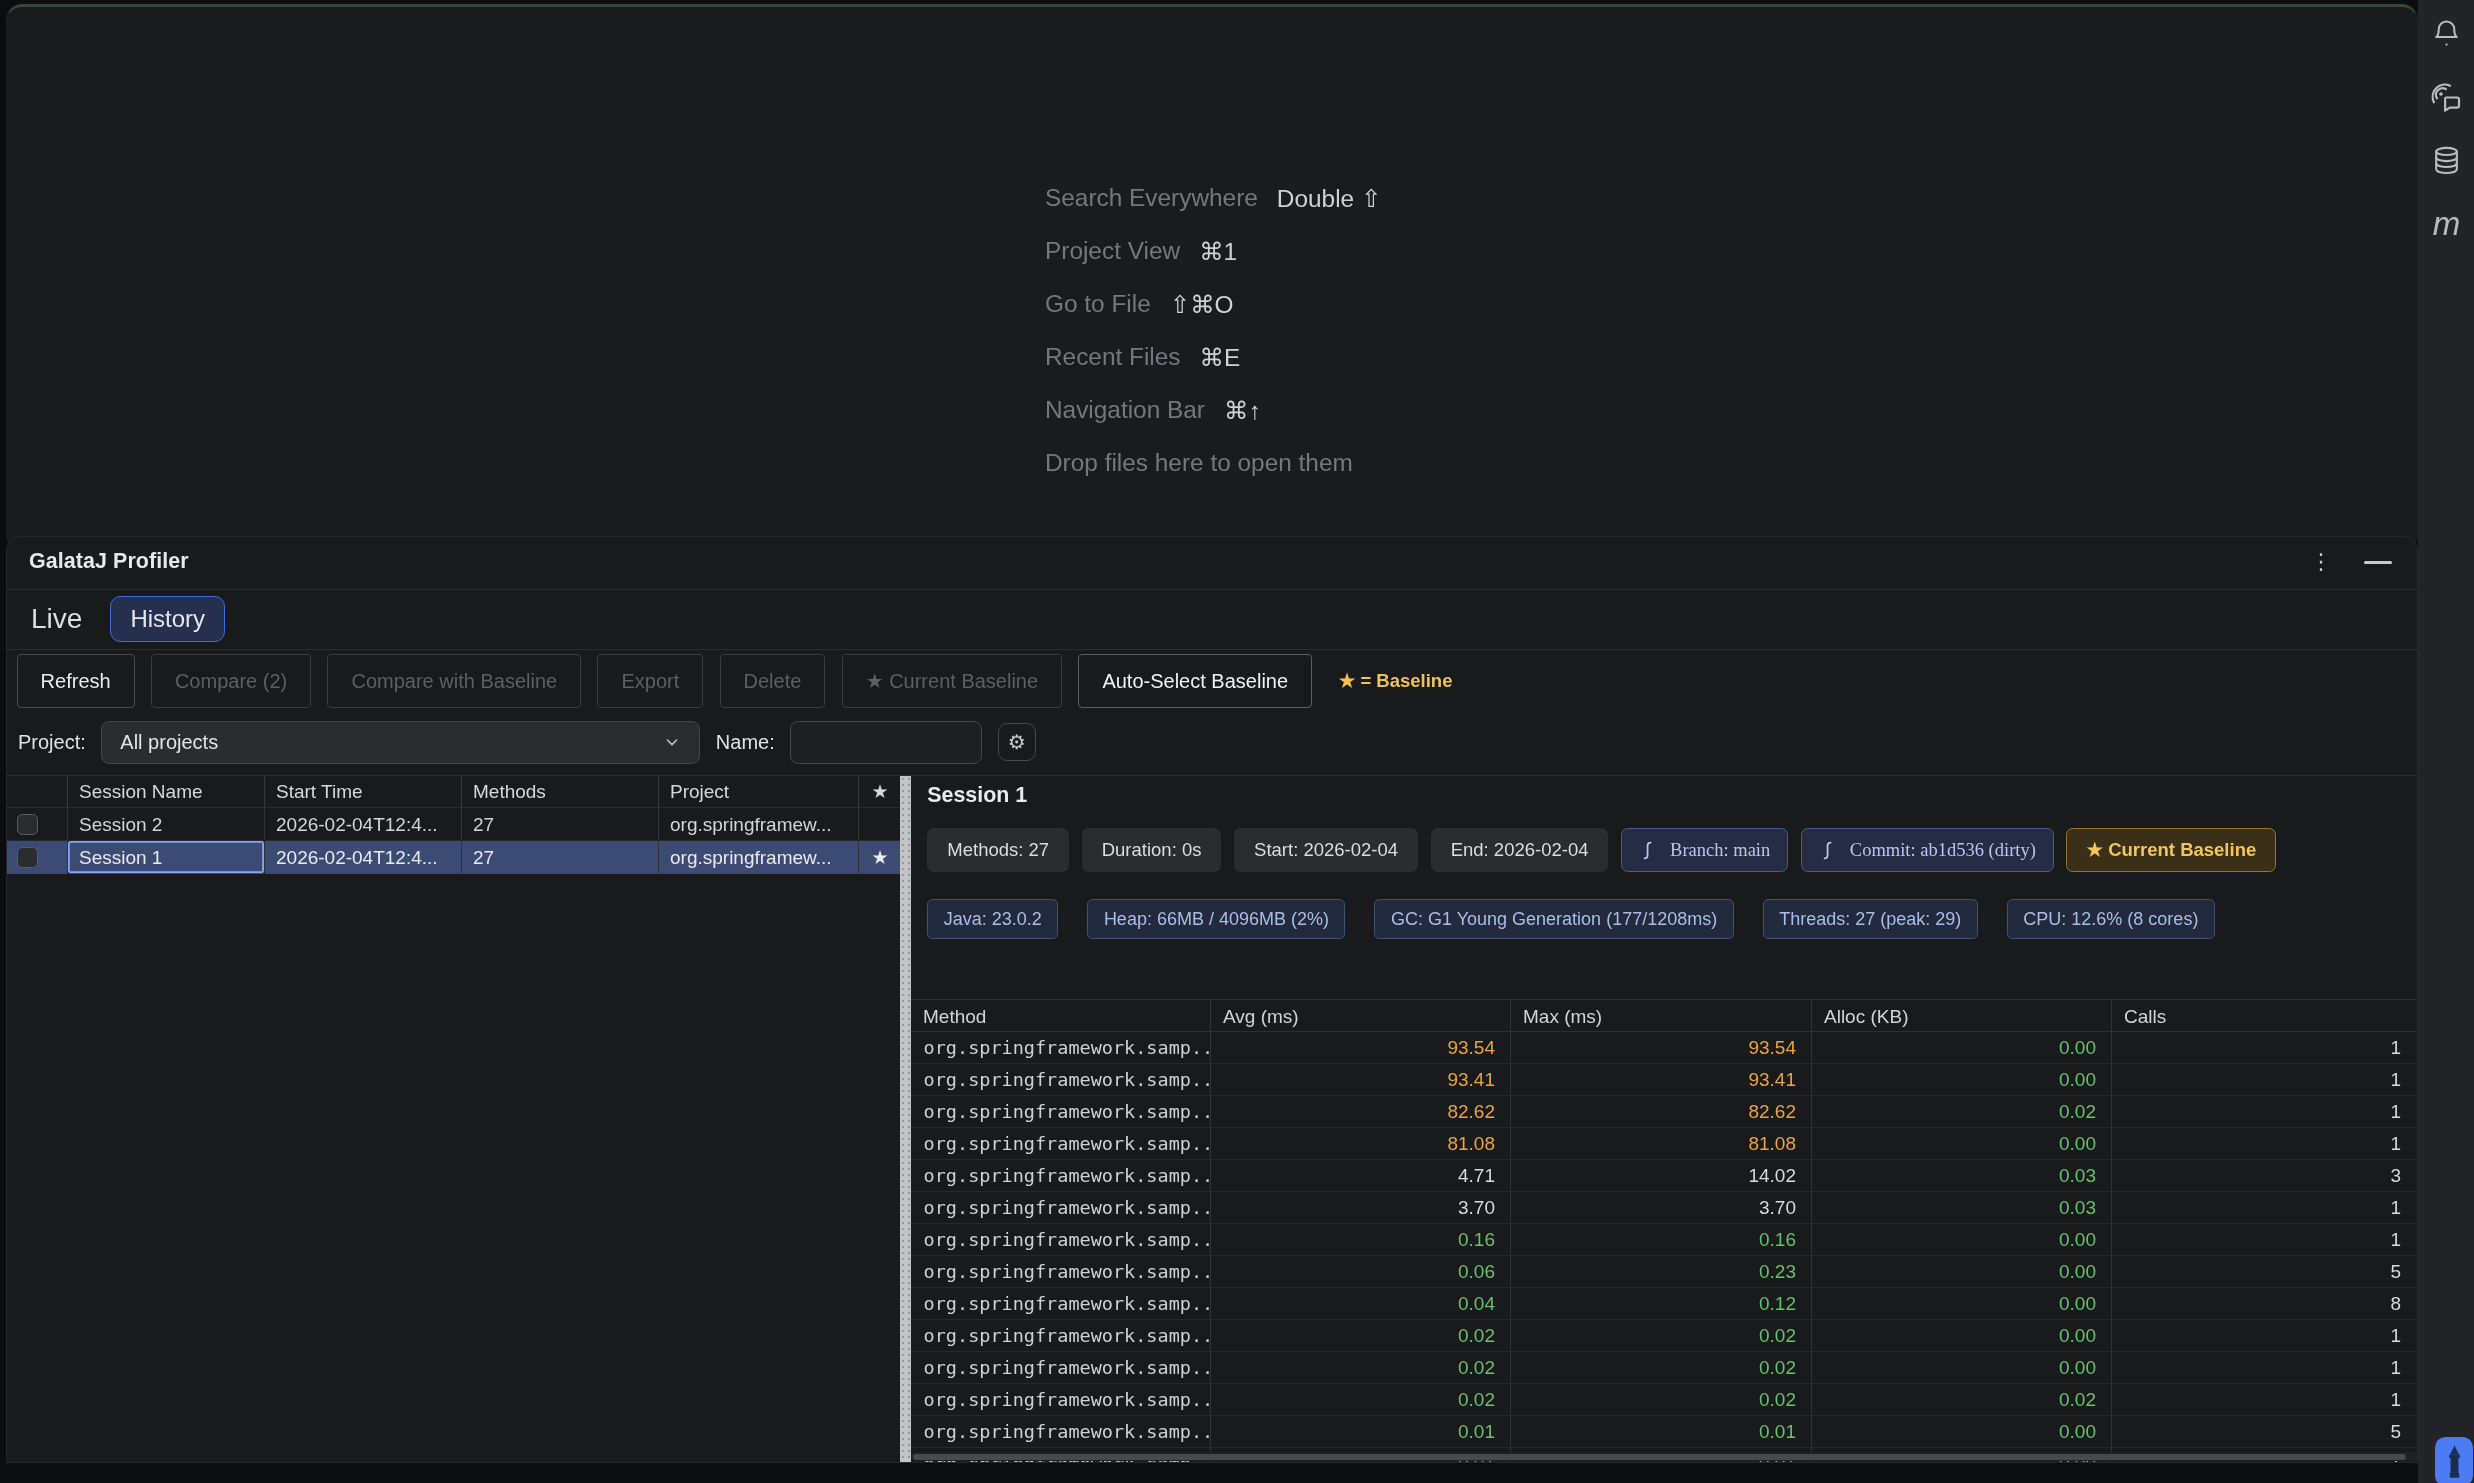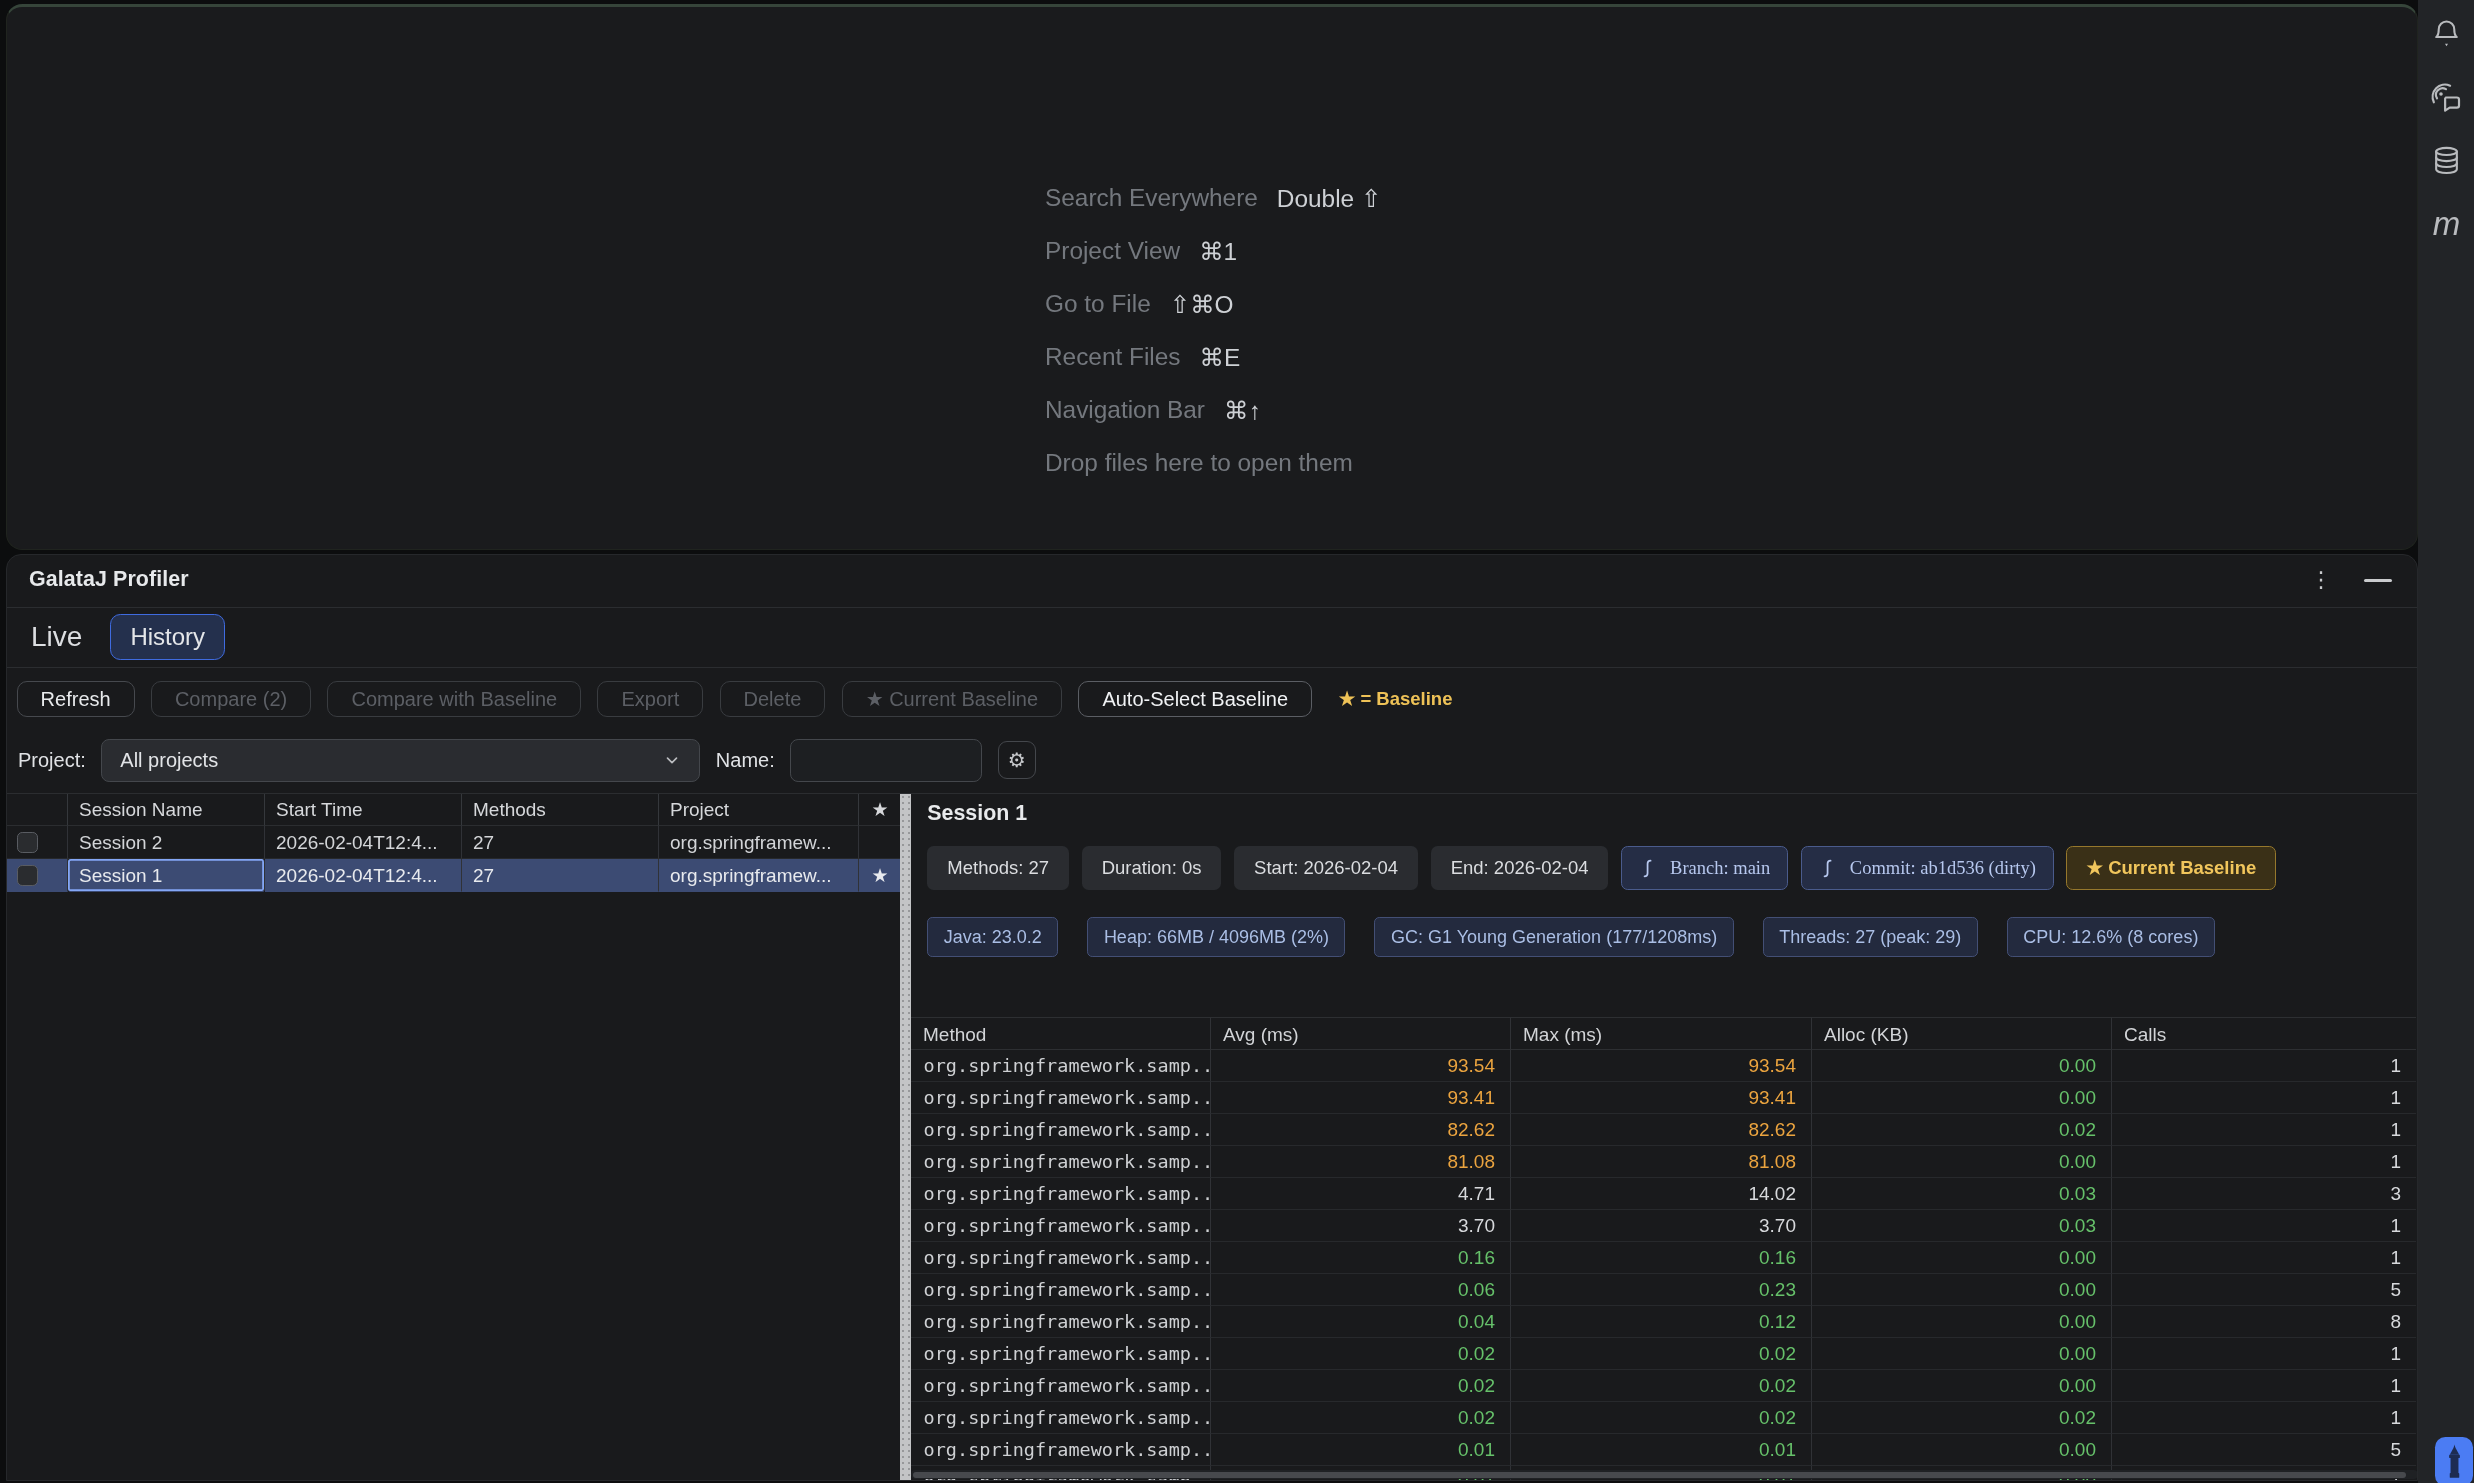--- a/index.html
+++ b/index.html
@@ -14,33 +14,33 @@
   .sc-label { color:#74787e; }
   .sc-keys { color:#ced1d5; }
 
   
   .right-toolbar { position:absolute; right:0; top:0; width:57px; height:1484px; background:#222427;
     display:flex; flex-direction:column; align-items:center; padding-top:18px; gap:30px; z-index:3; }
   .rt-icon { width:33px; height:33px; display:flex; align-items:center; justify-content:center; color:#b9bbbe; }
   .maven-m { font-style:italic; font-size:33px; color:#b9bbbe; line-height:33px; }
 
   
-  .profiler-panel { position:absolute; left:6px; top:554px; width:2412px; height:927px;
+  .profiler-panel { position:absolute; left:6px; top:536px; width:2412px; height:927px;
     background:#191a1c; border:0.7px solid #26282b; border-radius:15px 15px 0 0; overflow:hidden; z-index:2; }
   .pp-title { position:absolute; left:22px; top:12px; font-size:21.4px; font-weight:bold; color:#e7e9eb; letter-spacing:0.1px; }
   .pp-kebab { position:absolute; right:81px; top:6px; width:30px; height:38px; display:flex; align-items:center; justify-content:center; color:#c9cbcd; font-size:22px; letter-spacing:0; }
   .pp-min { position:absolute; right:25px; top:24px; width:28px; height:3px; background:#c9cbcd; border-radius:1.5px; }
   .divider { position:absolute; left:0; right:0; height:0.7px; background:#2b2d30; }
 
   .tabs { position:absolute; left:24px; top:59px; height:46px; display:flex; align-items:center; gap:28px; }
   .tab-live { font-size:28px; color:#dcdee1; }
   .tab-history { font-size:24px; color:#e4e6e9; background:#24304d; border:1.8px solid #3f6be0; border-radius:10.3px; padding:8.1px 19px; }
 
   .btnrow { position:absolute; left:9.6px; top:123px; height:42px; display:flex; align-items:center; gap:16.3px; }
-  .btn { height:36px; padding:0 23px; border-radius:10px; border:1.5px solid #393c40; background:transparent;
+  .btn { height:54px; padding:0 23px; border-radius:4px; border:1.5px solid #393c40; background:transparent;
     color:#5c5f65; font-size:20px; display:flex; align-items:center; gap:10.3px; white-space:nowrap; }
   .btn.enabled { color:#e8eaec; border-color:#46494e; }
   .btn.primary { color:#f0f2f4; border-color:#5b5e64; }
   .legend { color:#eec257; font-size:18.5px; font-weight:bold; margin-left:10.3px; white-space:nowrap; }
 
   .filters { position:absolute; left:11px; top:182px; height:46px; display:flex; align-items:center; gap:15.5px; }
   .filter-label { font-size:20px; color:#e0e2e5; }
   .select { width:599px; height:43px; background:#2a2c30; border:1.5px solid #44474c; border-radius:8.1px;
     display:flex; align-items:center; justify-content:space-between; padding:0 18px; color:#e2e4e7; font-size:20px; }
   .text-input { width:192px; height:43px; background:#1d1f22; border:1.5px solid #44474c; border-radius:8.1px; color:#e2e4e7; font-size:19px; padding:0 12px; }

